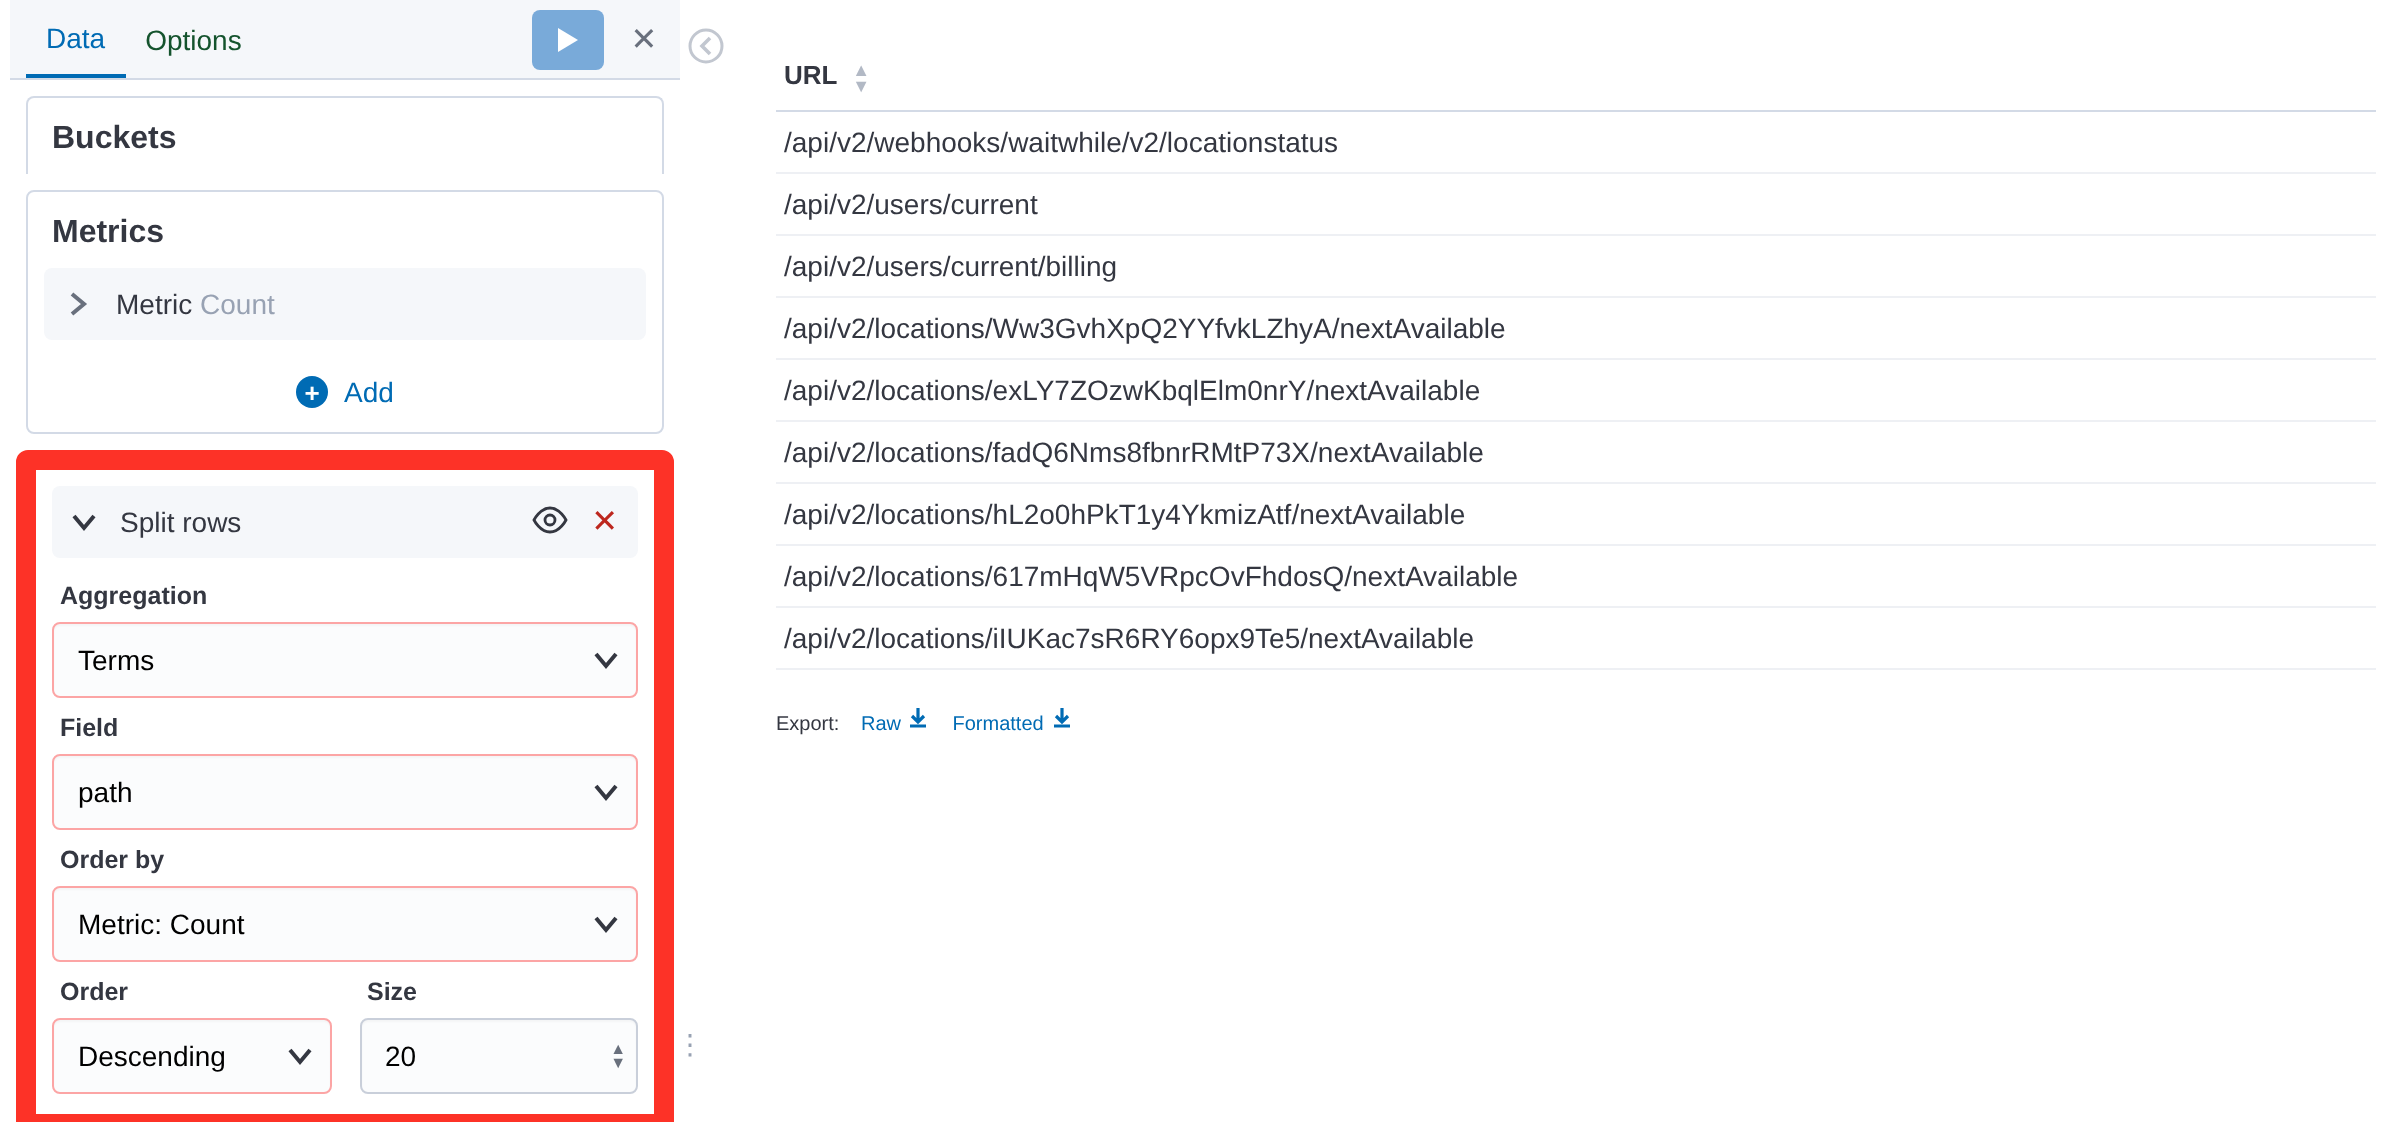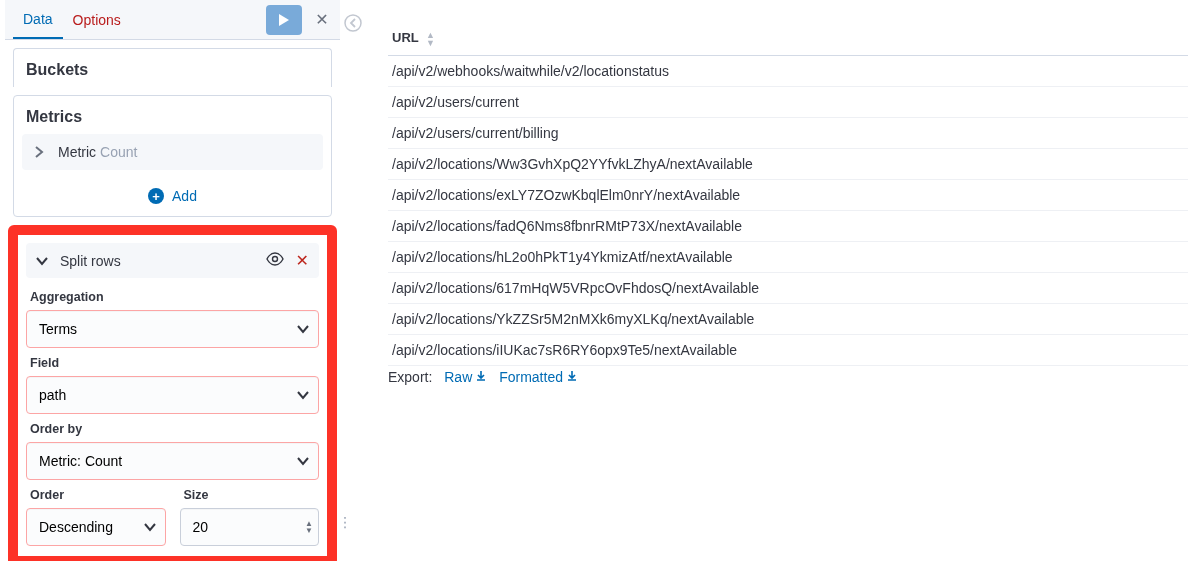--- a/index.html
+++ b/index.html
@@ -1,19 +1,19 @@
 <!DOCTYPE html>
 <html><head>
 <meta charset="utf-8">
 <style>
 * { box-sizing: border-box; margin: 0; padding: 0; }
 body { font-family: -apple-system, BlinkMacSystemFont, "Segoe UI", Helvetica, Arial, sans-serif; font-size: 14px; color: #343741; background: #fff; width: 1204px; height: 561px; overflow: hidden; position: relative; }
 .left-panel { position: absolute; left: 5px; top: 0; width: 335px; height: 405px; background: #fff; }
 .tabs-row { display: flex; align-items: center; background: #f5f7fa; border-bottom: 1px solid #d3dae6; height: 40px; padding: 0 8px; }
-.tab { padding: 10px 10px; font-size: 14px; color: #b91c1c; cursor: pointer; }
+.tab { padding: 10px 10px; font-size: 14px; color: #14532d; cursor: pointer; }
 .tab.active { color: #006bb4; border-bottom: 2px solid #006bb4; font-weight: 500; }
 .tabs-spacer { flex: 1; }
 .play-btn { width: 36px; height: 30px; background: #79aad9; border-radius: 4px; display: flex; align-items: center; justify-content: center; margin-right: 10px; cursor: pointer; }
 .close-x { color: #69707d; width: 20px; text-align: center; cursor: pointer; font-size: 16px; }
 .panel-box { border: 1px solid #d3dae6; border-radius: 4px; margin: 8px; background: #fff; }
 .panel-title { font-weight: 700; font-size: 16px; padding: 12px 12px 8px; }
 .metric-row { display: flex; align-items: center; padding: 10px 12px; background: #f5f7fa; margin: 0 8px 8px; border-radius: 4px; cursor: pointer; }
 .chevron { width: 16px; display: inline-flex; margin-right: 8px; }
 .add-row { display: flex; align-items: center; justify-content: center; padding: 10px 0 12px; color: #006bb4; cursor: pointer; gap: 8px; }
 .plus-circle { width: 16px; height: 16px; background: #006bb4; border-radius: 50%; display: flex; align-items: center; justify-content: center; color: #fff; font-weight: 700; font-size: 13px; line-height: 1; }
@@ -29,21 +29,21 @@
 .two-col { display: flex; gap: 14px; }
 .two-col > div { flex: 1; }
 .size-input { width: 100%; height: 38px; border: 1px solid #c9cfda; border-radius: 4px; padding: 0 24px 0 12px; font-size: 14px; background: #fbfcfd; box-shadow: inset 0 1px 1px rgba(0,0,0,0.03); }
 .spinner { position: absolute; right: 6px; top: 50%; transform: translateY(-50%); display: flex; flex-direction: column; gap: 0; font-size: 8px; color: #69707d; line-height: 7px; }
 .collapse-circle { position: absolute; left: 344px; top: 14px; color: #c2c7d0; cursor: pointer; }
 .right-panel { position: absolute; left: 388px; top: 24px; width: 800px; }
 .table { width: 100%; border-collapse: collapse; }
 .table th { text-align: left; font-size: 13px; font-weight: 700; padding: 6px 4px 8px; border-bottom: 1px solid #d3dae6; }
 .sort-arrows { display: inline-block; margin-left: 4px; color: #b2b9c5; font-size: 9px; line-height: 8px; vertical-align: middle; }
 .table td { padding: 7px 4px; border-bottom: 1px solid #eef0f4; font-size: 14px; }
-.export-row { margin-top: 3px; font-size: 14px; }
+.export-row { margin-top: 18px; font-size: 10px; }
 .export-row a { color: #006bb4; text-decoration: none; margin-left: 8px; cursor: pointer; }
 .dl-icon { margin-left: 3px; }
 .dots-handle { position: absolute; left: 338px; top: 514px; color: #98a2b3; cursor: grab; font-size: 14px; letter-spacing: -2px; }
 </style>
 </head>
 <body>
 
 <div class="left-panel">
   <div class="tabs-row">
     <div class="tab active">Data</div>
@@ -183,23 +183,20 @@
         <tr>
           <td>/api/v2/locations/fadQ6Nms8fbnrRMtP73X/nextAvailable</td>
         </tr>
         <tr>
           <td>/api/v2/locations/hL2o0hPkT1y4YkmizAtf/nextAvailable</td>
         </tr>
         <tr>
           <td>/api/v2/locations/617mHqW5VRpcOvFhdosQ/nextAvailable</td>
         </tr>
         <tr>
-          <td>/api/v2/locations/YkZZSr5M2nMXk6myXLKq/nextAvailable</td>
-        </tr>
-        <tr>
           <td>/api/v2/locations/iIUKac7sR6RY6opx9Te5/nextAvailable</td>
         </tr>
       </tbody>
   </table>
   <div class="export-row">
     <span>Export:</span>
     <a><span>Raw</span><span class="dl-icon"><svg width="12" height="12" viewBox="0 0 12 12">
             <path d="M6 1 L6 7 M3 5 L6 8 L9 5 M2 10 L10 10" fill="none" stroke="#006bb4" stroke-width="1.6"></path>
           </svg></span></a>
     <a><span>Formatted</span><span class="dl-icon"><svg width="12" height="12" viewBox="0 0 12 12">

